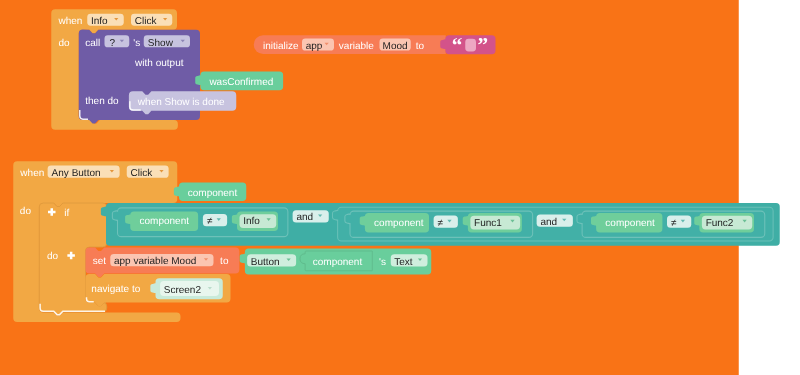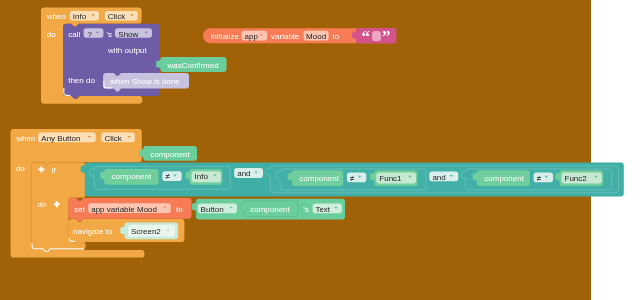--- a/index.html
+++ b/index.html
@@ -1,19 +1,19 @@
 <!DOCTYPE html>
 <html><head>
 <meta charset="utf-8">
 <title>Blocks Editor</title>
 <style>
 html,body{margin:0;padding:0;background:#ffffff;}
 body{width:640px;height:300px;overflow:hidden;position:relative;
      font-family:"Liberation Sans",sans-serif;}
-.workspace{position:absolute;left:0;top:0;width:591px;height:300px;background:#a16207;}
+.workspace{position:absolute;left:0;top:0;width:591px;height:300px;background:#f97316;}
 svg{position:absolute;left:0;top:0;display:block;}
 text{font-family:"Liberation Sans",sans-serif;font-size:8px;}
 .lw{fill:#FFFFFF;}
 .ld{fill:#1C1C1C;}
 .quote{fill:#FFFFFF;font-size:17px;font-weight:bold;font-family:"Liberation Serif",serif;}
 .hl{fill:none;stroke:#FFFFFF;stroke-width:1.2;opacity:0.88;}
 .socketg{fill:none;stroke:#60BC8D;stroke-width:0.8;}
 </style>
 </head>
 <body>

